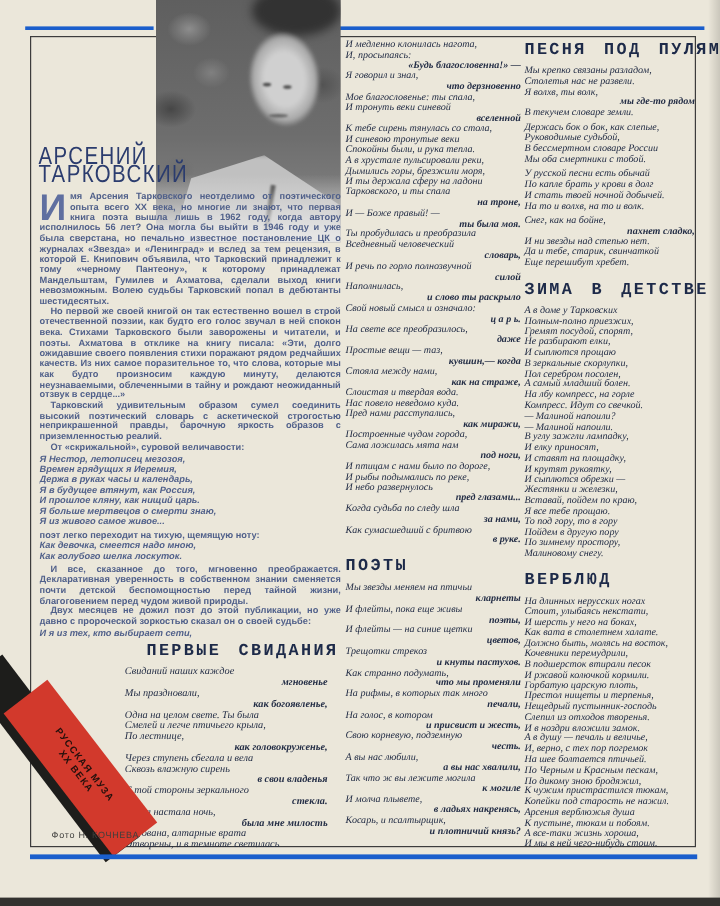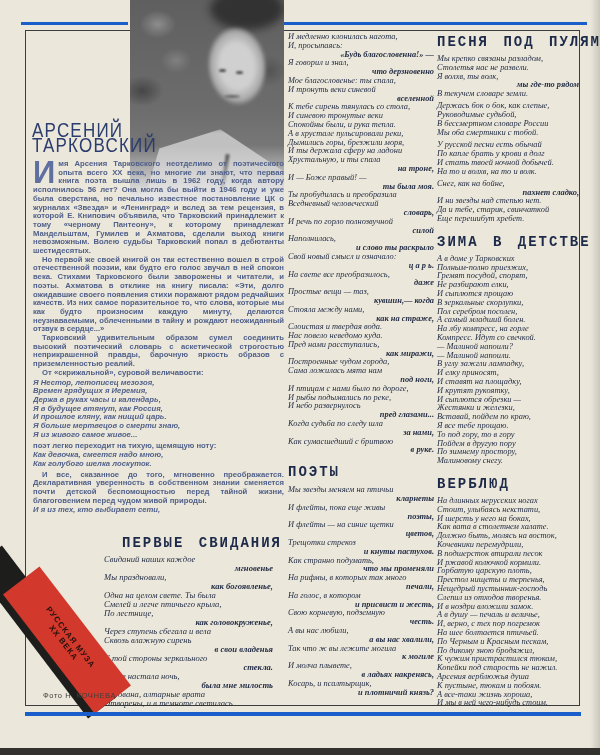--- a/index.html
+++ b/index.html
@@ -111,20 +111,21 @@
         <div class="pline">И прошлое кляну, как нищий царь.</div>
         <div class="pline">Я больше мертвецов о смерти знаю,</div>
         <div class="pline">Я из живого самое живое...</div>
       </div>
     <p>поэт легко переходит на тихую, щемящую ноту:</p>
     <div class="bquote">
         <div class="pline">Как девочка, смеется надо мною,</div>
         <div class="pline">Как голубого шелка лоскуток.</div>
       </div>
     <p class="ind">И все, сказанное до того, мгновенно преображается. Декларативная уверенность в собственном знании сменяется почти детской беспомощностью перед тайной жизни, благоговением перед чудом живой природы.</p>
+    <p class="ind">Двух месяцев не дожил поэт до этой публикации, но уже давно с пророческой зоркостью сказал он о своей судьбе:</p>
     <div class="bquote">
         <div class="pline">И я из тех, кто выбирает сети,</div>
       </div>
 
   </div>
 
   <div class="poem-left">
     <div class="phead">ПЕРВЫЕ СВИДАНИЯ</div>
     <div>
         <div class="pline">Свиданий наших каждое</div>
@@ -156,21 +157,21 @@
         <div class="pline r">что дерзновенно</div>
         <div class="pline">Мое благословенье: ты спала,</div>
         <div class="pline">И тронуть веки синевой</div>
         <div class="pline r">вселенной</div>
         <div class="pline">К тебе сирень тянулась со стола,</div>
         <div class="pline">И синевою тронутые веки</div>
         <div class="pline">Спокойны были, и рука тепла.</div>
         <div class="pline">А в хрустале пульсировали реки,</div>
         <div class="pline">Дымились горы, брезжили моря,</div>
         <div class="pline">И ты держала сферу на ладони</div>
-        <div class="pline">Хрустальную, и ты спала</div>
+        <div class="pline">Тарковского, и ты спала</div>
         <div class="pline r">на троне,</div>
         <div class="pline">И — Боже правый! —</div>
         <div class="pline r">ты была моя.</div>
         <div class="pline">Ты пробудилась и преобразила</div>
         <div class="pline">Вседневный человеческий</div>
         <div class="pline r">словарь,</div>
         <div class="pline">И речь по горло полнозвучной</div>
         <div class="pline r">силой</div>
         <div class="pline">Наполнилась,</div>
         <div class="pline r">и слово ты раскрыло</div>

